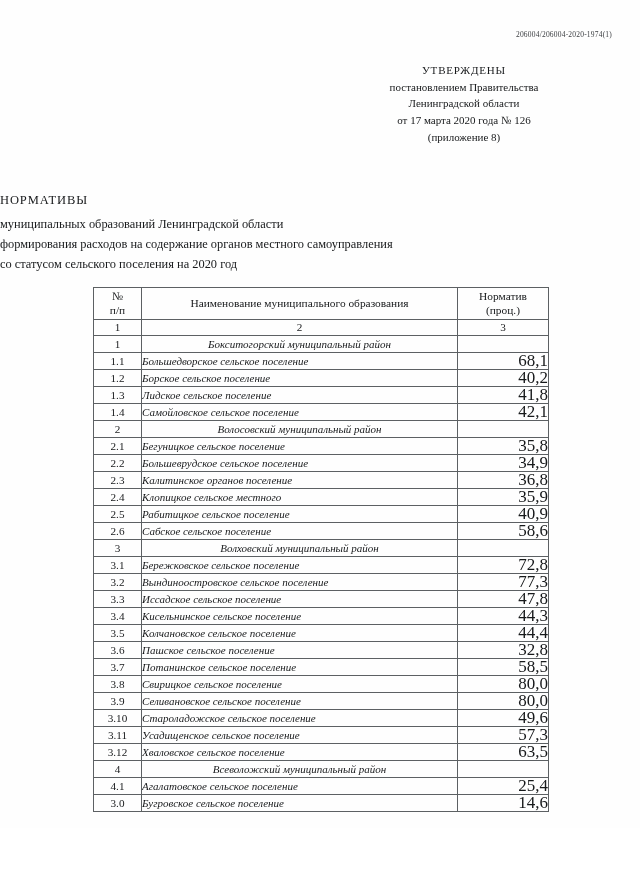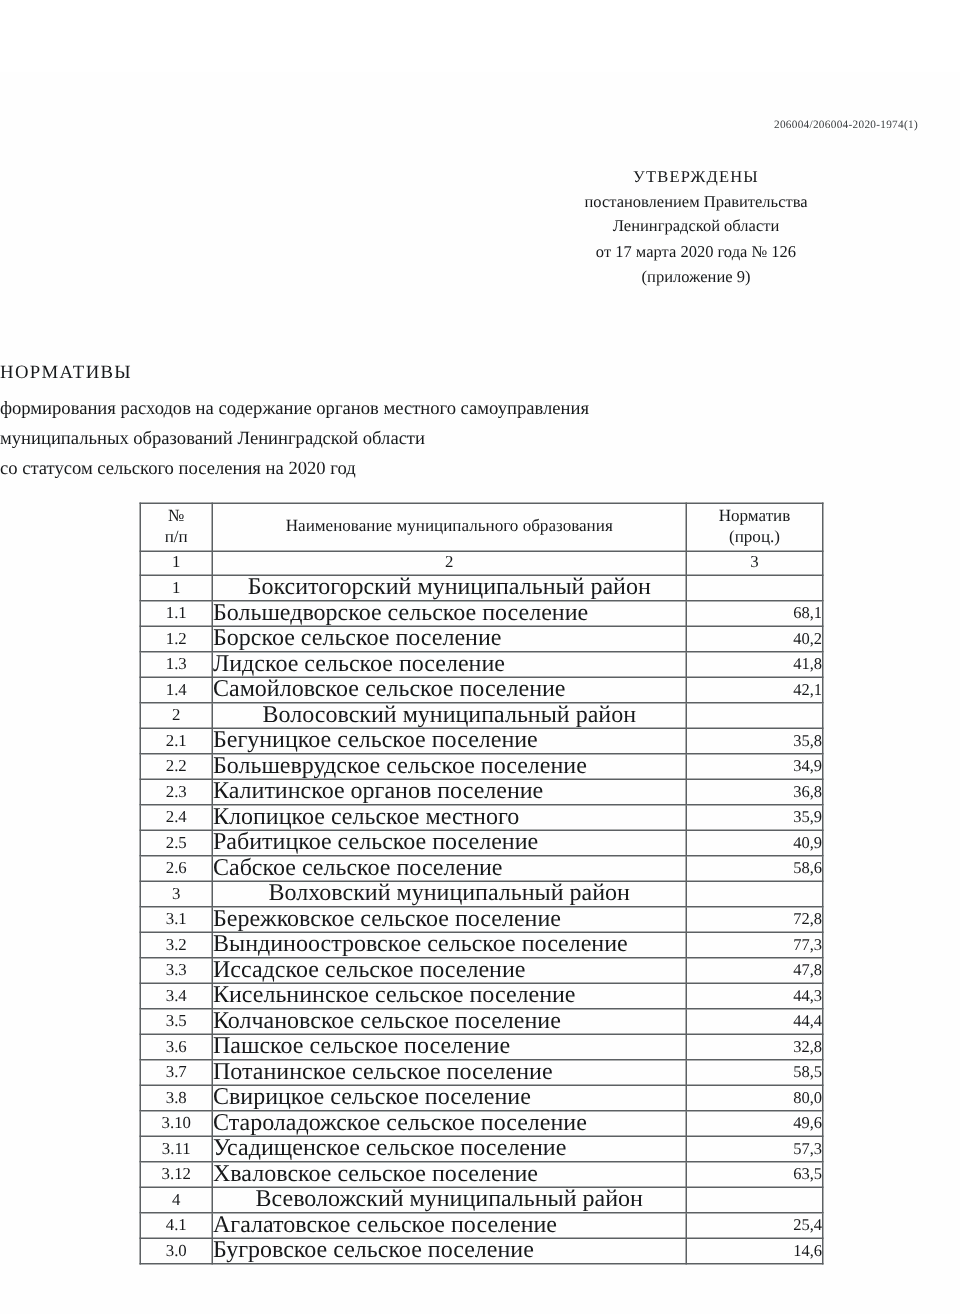--- a/index.html
+++ b/index.html
@@ -14,21 +14,20 @@
     font-family: "Liberation Serif", "DejaVu Serif", serif;
     color: #16181a;
     overflow: hidden;
   }
   .page {
     position: absolute;
     inset: 0;
     width: 640px;
     height: 828px;
     background: #fefefe;
-    margin-top: 48px;
   }
 
   
   .doc-code {
     position: absolute;
     top: 30px;
     right: 28px;
     font-size: 7.5px;
     letter-spacing: 0.2px;
     color: #3a3d40;
@@ -116,58 +115,59 @@
     text-align: center;
     height: 16px;
     line-height: 16px;
     font-size: 11.2px;
   }
   .r-name {
     text-align: left;
     padding-left: 7px;
     height: 16px;
     line-height: 16px;
-    font-size: 16px;
+    font-size: 11px;
     white-space: nowrap;
     overflow: hidden;
+    font-style: italic;
   }
   .r-name.district {
     text-align: center;
     padding-left: 0;
   }
   .r-val {
     text-align: center;
     height: 16px;
     line-height: 16px;
-    font-size: 11px;
+    font-size: 17px;
     padding-right: 22px;
     text-align: right;
     font-family: Liberation Serif, serif;
   }
   tr.district-row .r-val { }
 </style>
 </head>
 <body>
 
 <div class="page">
 
   <div class="doc-code">206004/206004-2020-1974(1)</div>
 
   <div class="approval">
     <div class="ln ln-caps">УТВЕРЖДЕНЫ</div>
     <div class="ln">постановлением Правительства</div>
     <div class="ln">Ленинградской области</div>
     <div class="ln">от 17 марта 2020 года № 126</div>
-    <div class="ln">(приложение 9)</div>
+    <div class="ln">(приложение 8)</div>
   </div>
 
   <div class="title-block">
     <div class="title-main">НОРМАТИВЫ</div>
+    <div class="title-sub">муниципальных образований Ленинградской области</div>
     <div class="title-sub">формирования расходов на содержание органов местного самоуправления</div>
-    <div class="title-sub">муниципальных образований Ленинградской области</div>
     <div class="title-sub">со статусом сельского поселения на 2020 год</div>
   </div>
 
   <div class="table-wrap">
     <table class="norm">
       <colgroup>
         <col class="c-num">
           <col class="c-name">
           <col class="c-val">
       </colgroup>
@@ -289,20 +289,25 @@
             <td class="r-num">3.7</td>
             <td class="r-name">Потанинское сельское поселение</td>
             <td class="r-val">58,5</td>
           </tr>
           <tr>
             <td class="r-num">3.8</td>
             <td class="r-name">Свирицкое сельское поселение</td>
             <td class="r-val">80,0</td>
           </tr>
           <tr>
+            <td class="r-num">3.9</td>
+            <td class="r-name">Селивановское сельское поселение</td>
+            <td class="r-val">80,0</td>
+          </tr>
+          <tr>
             <td class="r-num">3.10</td>
             <td class="r-name">Староладожское сельское поселение</td>
             <td class="r-val">49,6</td>
           </tr>
           <tr>
             <td class="r-num">3.11</td>
             <td class="r-name">Усадищенское сельское поселение</td>
             <td class="r-val">57,3</td>
           </tr>
           <tr>

